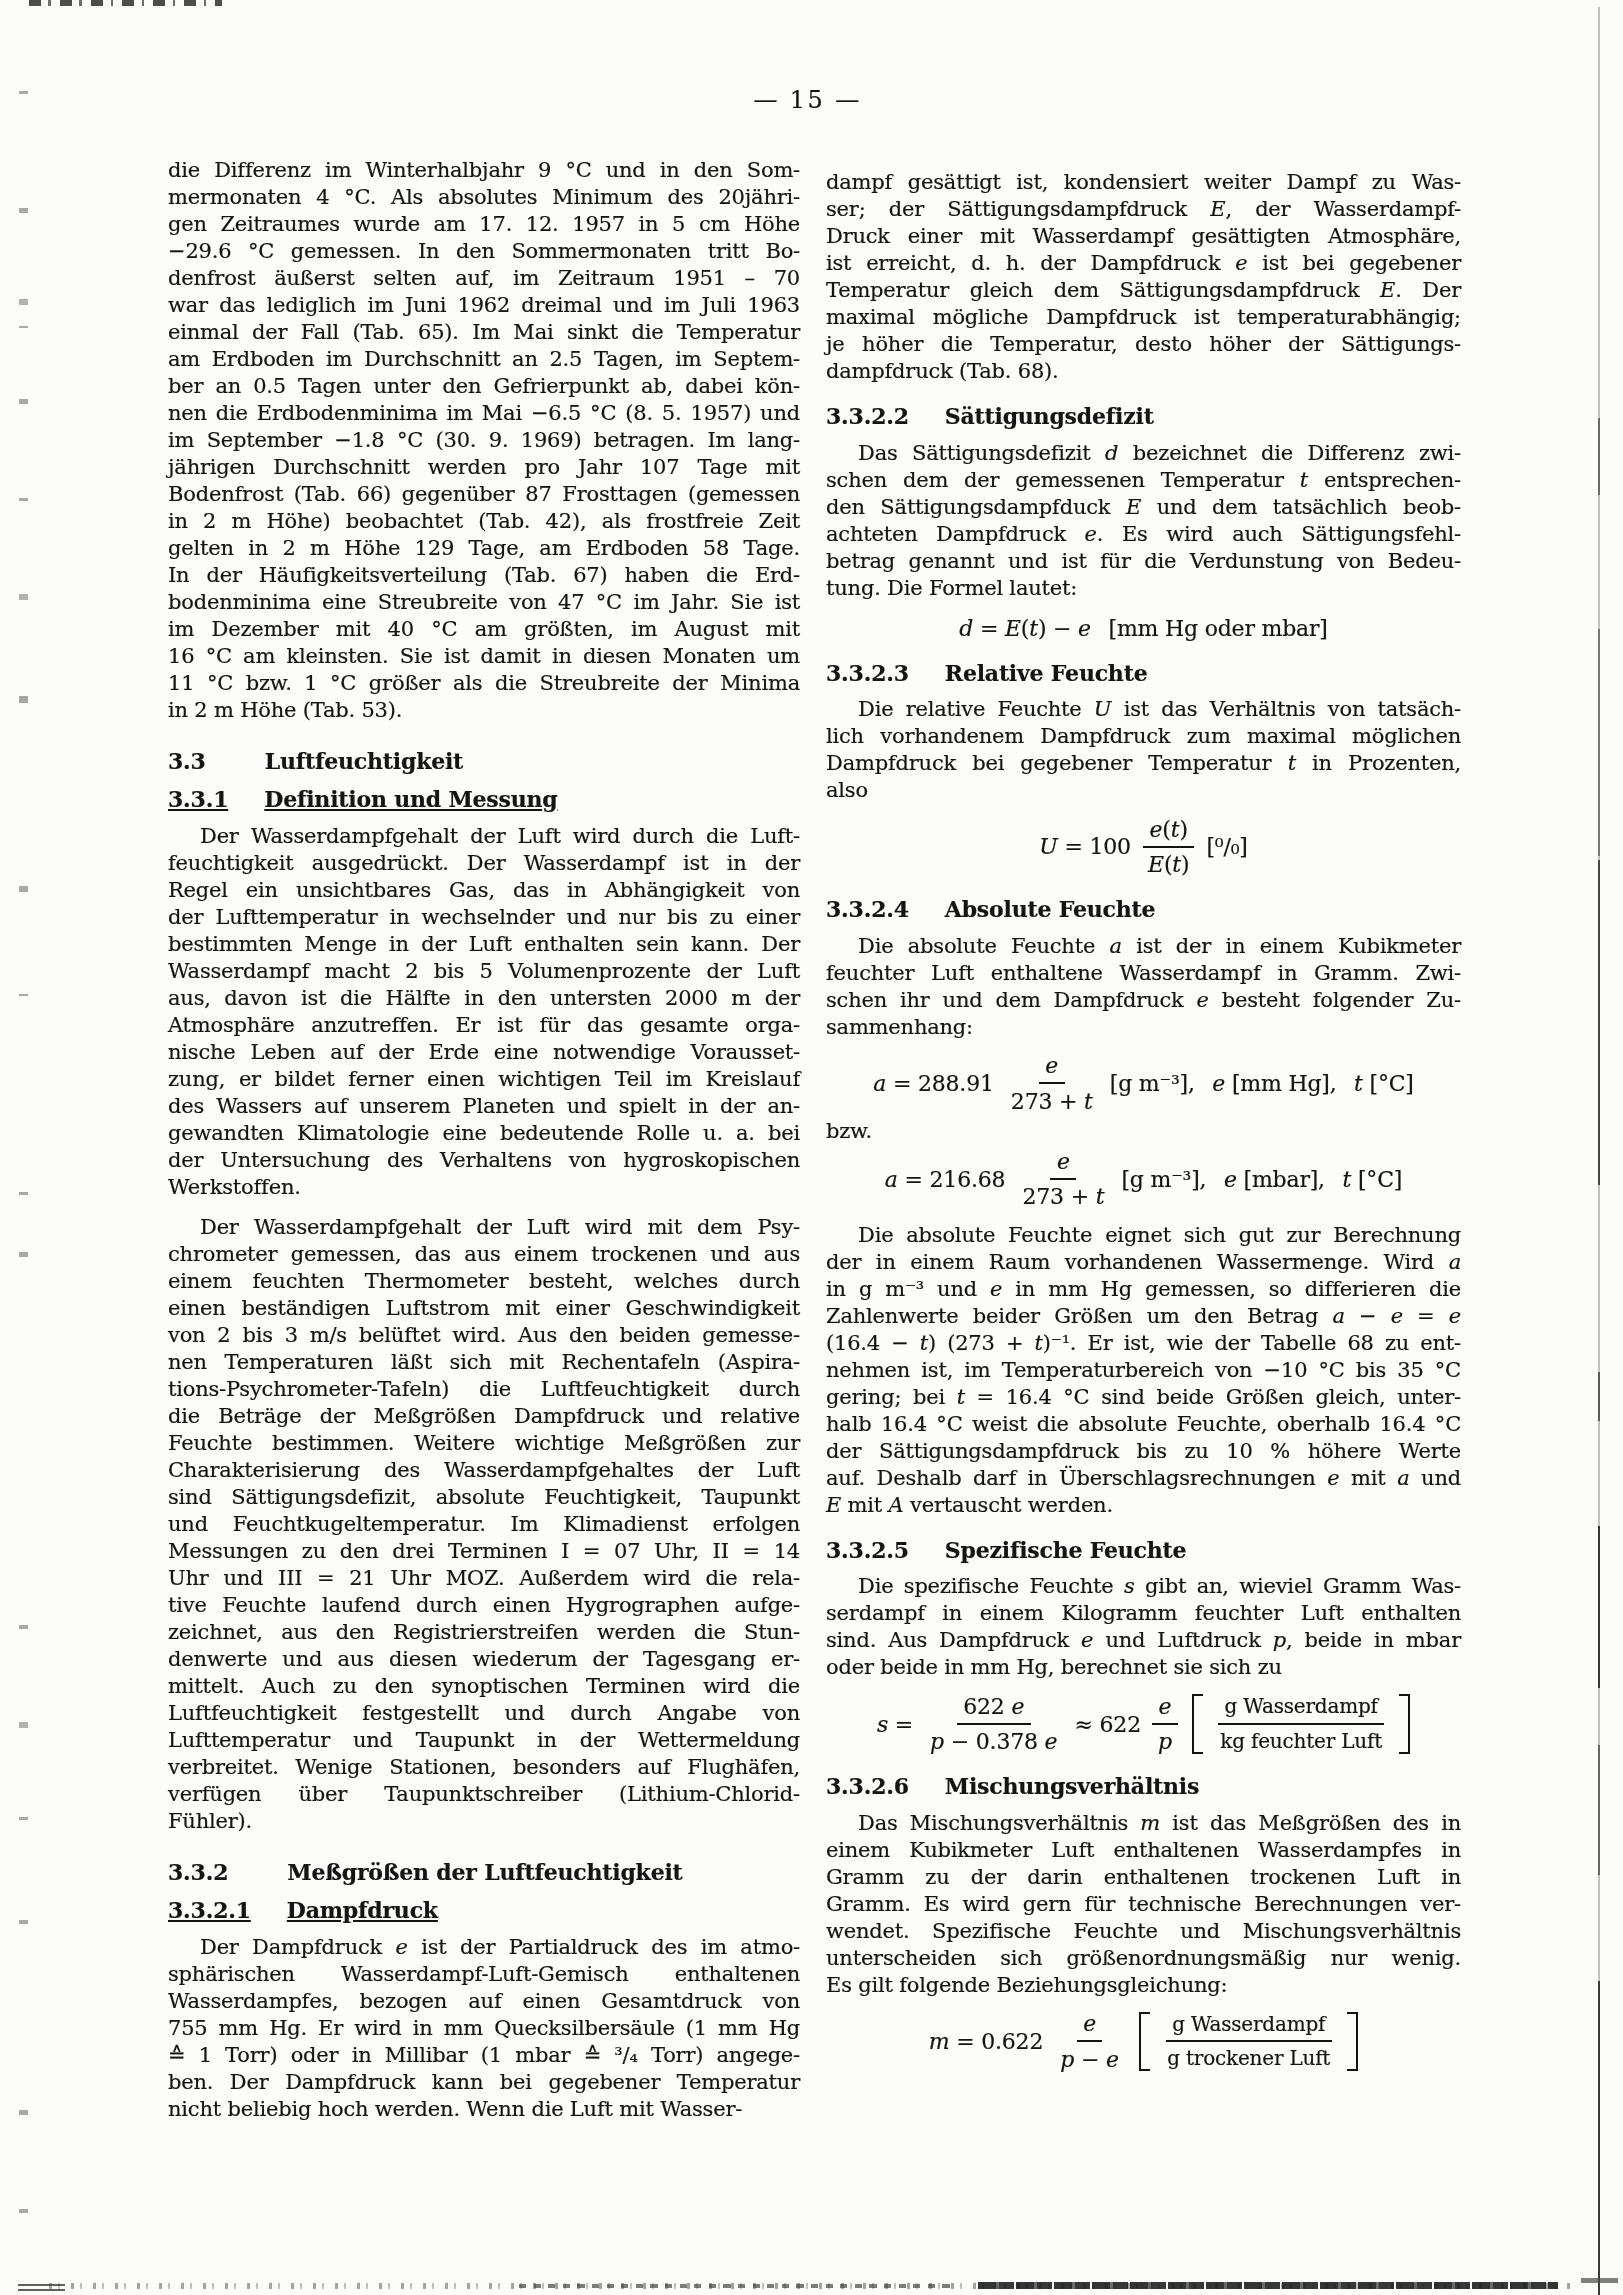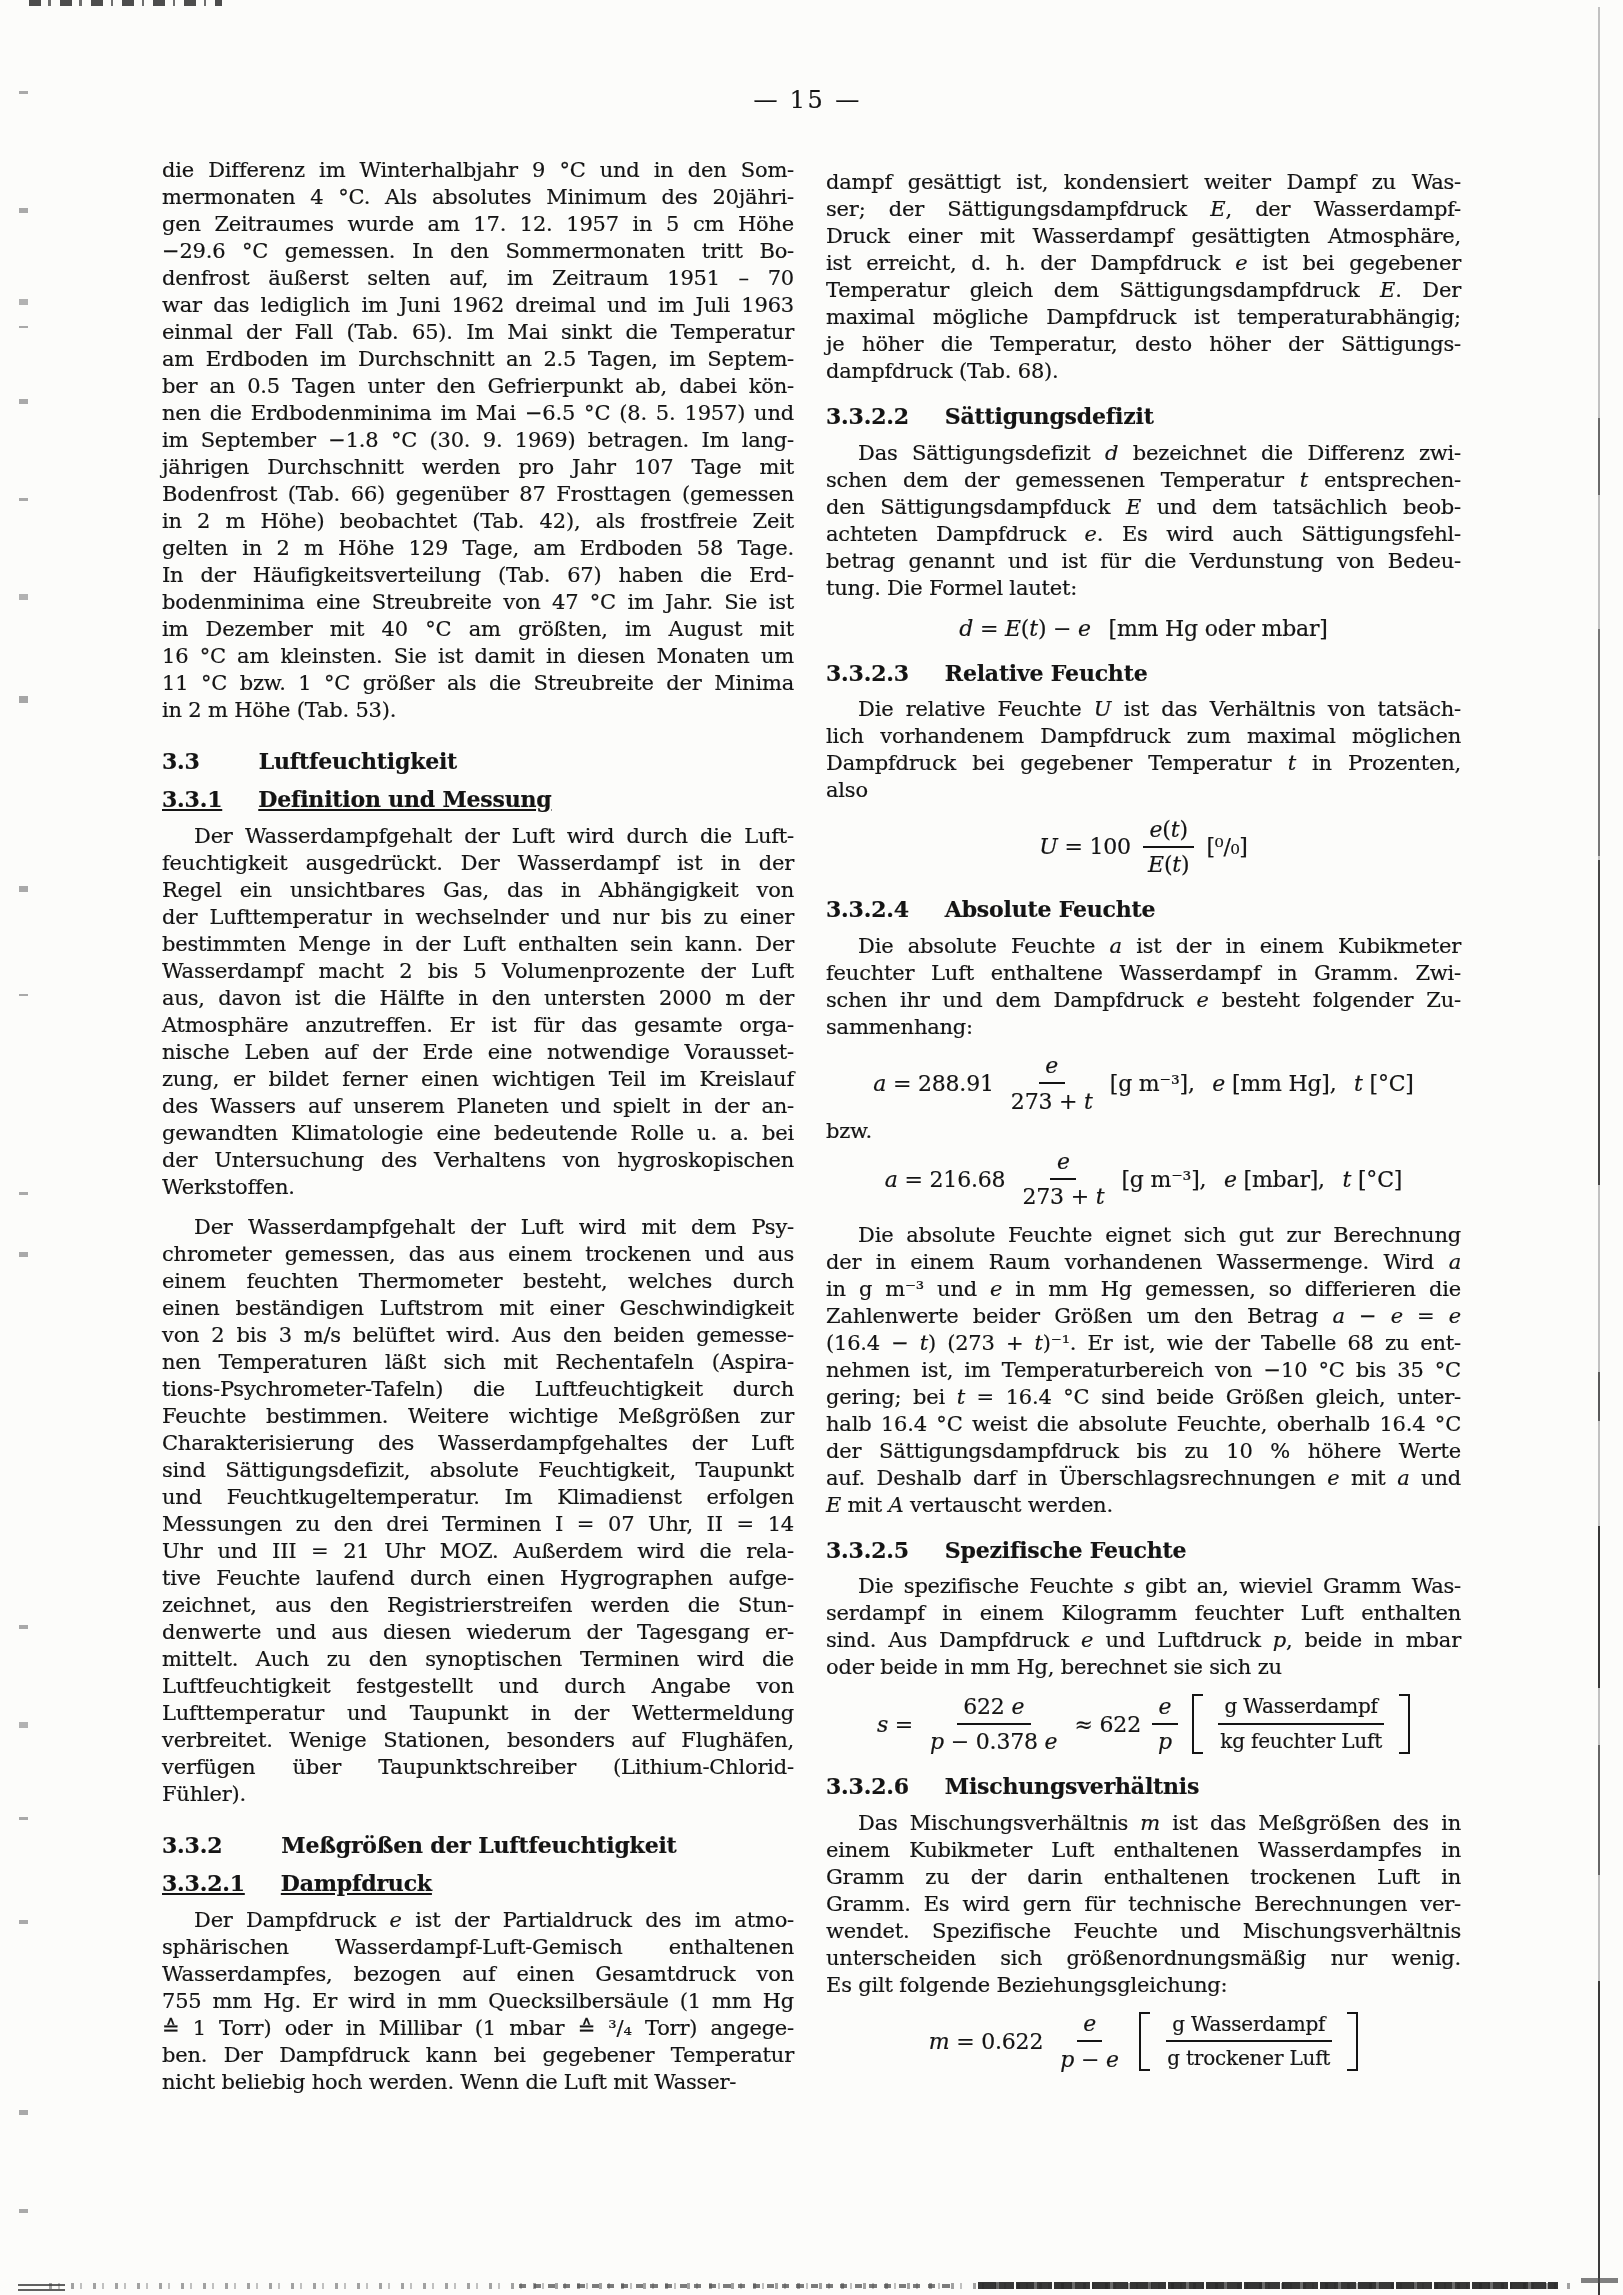--- a/index.html
+++ b/index.html
@@ -13,21 +13,21 @@
     -webkit-text-stroke:0.2px #141414;
   }
   .page{position:absolute;inset:0;}
 
   
   .page-number{
     position:absolute;top:86px;left:0;width:1615px;
     text-align:center;font-size:24px;letter-spacing:2.4px;
   }
   .col{position:absolute;font-size:21px;line-height:27px;letter-spacing:-0.2px;}
-  .col-left{left:162px;width:632px;top:157px;}
+  .col-left{left:168px;width:632px;top:157px;}
   .col-right{left:826px;width:635px;top:169px;}
 
   .tline{text-align:justify;text-align-last:justify;text-justify:inter-word;white-space:nowrap;}
   .tline.tlast{text-align-last:left;}
   .para{margin-top:9.7px;}
   .para.cont{margin-top:0;}
   .para.gap{margin-top:13px;}
   .para.indent .tline:first-child{text-indent:32px;}
 
   .heading{font-weight:bold;font-size:22px;display:flex;margin-top:18px;gap:23px;}
@@ -171,20 +171,21 @@
         <div class="tline tlast"><span>Werkstoffen.</span></div>
       </div>
     <div class="para indent gap">
         <div class="tline"><span>Der Wasserdampfgehalt der Luft wird mit dem Psy-</span></div>
         <div class="tline"><span>chrometer gemessen, das aus einem trockenen und aus</span></div>
         <div class="tline"><span>einem feuchten Thermometer besteht, welches durch</span></div>
         <div class="tline"><span>einen beständigen Luftstrom mit einer Geschwindigkeit</span></div>
         <div class="tline"><span>von 2 bis 3 m/s belüftet wird. Aus den beiden gemesse-</span></div>
         <div class="tline"><span>nen Temperaturen läßt sich mit Rechentafeln (Aspira-</span></div>
         <div class="tline"><span>tions-Psychrometer-Tafeln) die Luftfeuchtigkeit durch</span></div>
+        <div class="tline"><span>die Beträge der Meßgrößen Dampfdruck und relative</span></div>
         <div class="tline"><span>Feuchte bestimmen. Weitere wichtige Meßgrößen zur</span></div>
         <div class="tline"><span>Charakterisierung des Wasserdampfgehaltes der Luft</span></div>
         <div class="tline"><span>sind Sättigungsdefizit, absolute Feuchtigkeit, Taupunkt</span></div>
         <div class="tline"><span>und Feuchtkugeltemperatur. Im Klimadienst erfolgen</span></div>
         <div class="tline"><span>Messungen zu den drei Terminen I = 07 Uhr, II = 14</span></div>
         <div class="tline"><span>Uhr und III = 21 Uhr MOZ. Außerdem wird die rela-</span></div>
         <div class="tline"><span>tive Feuchte laufend durch einen Hygrographen aufge-</span></div>
         <div class="tline"><span>zeichnet, aus den Registrierstreifen werden die Stun-</span></div>
         <div class="tline"><span>denwerte und aus diesen wiederum der Tagesgang er-</span></div>
         <div class="tline"><span>mittelt. Auch zu den synoptischen Terminen wird die</span></div>

